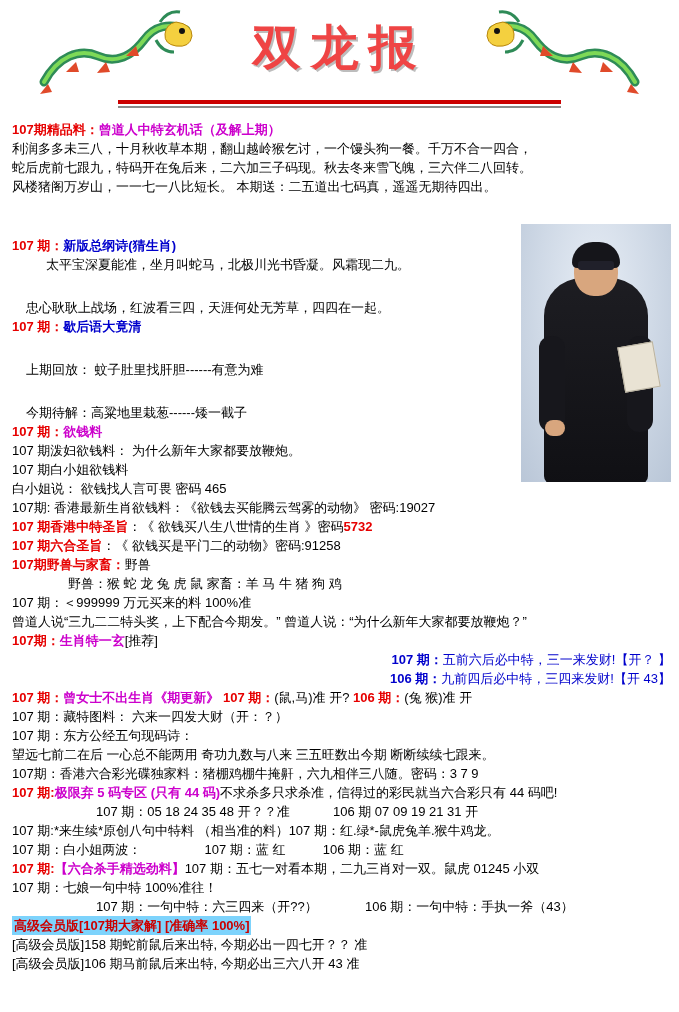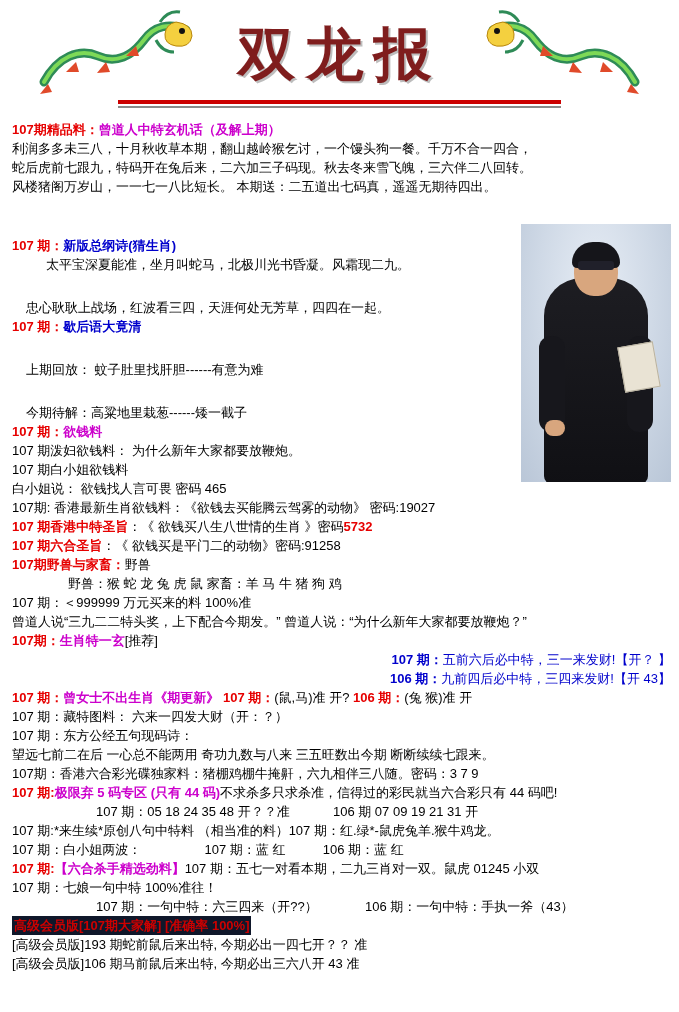--- a/index.html
+++ b/index.html
@@ -12,23 +12,23 @@
   }
   .page{position:relative;width:679px;min-height:1012px;overflow:hidden;}
 
   
   .banner{position:relative;height:118px;background:#ffffff;}
   .banner-title{
     position:absolute;left:0;right:0;top:16px;
     text-align:center;
     font-family:"DejaVu Serif", serif;
     font-weight:bold;
-    font-size:58px;
+    font-size:48px;
     letter-spacing:10px;
-    color:#7f1d1d;
+    color:#ef4444;
     text-shadow:2px 2px 0 #bdbdbd;
   }
   .banner-rule{
     position:absolute;left:118px;right:118px;top:100px;height:4px;
     background:#cc0000;
   }
   .banner-rule2{
     position:absolute;left:118px;right:118px;top:106px;height:2px;
     background:#8a8a8a;
   }
@@ -88,21 +88,21 @@
     position:absolute;right:14px;top:120px;width:34px;height:44px;
     background:#e9e3d4;border:1px solid #b9b2a0;transform:rotate(-10deg);
   }
   .ph-hand{
     position:absolute;left:24px;top:196px;width:20px;height:16px;
     border-radius:8px;background:#d8a67e;
   }
 
   
   .hl{
-    display:inline-block;background:#0f172a;color:#cc0000;font-weight:bold;
+    display:inline-block;background:#7dd3fc;color:#cc0000;font-weight:bold;
     padding:0 2px;
   }
 </style>
 </head>
 <body>
 
 <div class="page">
 
   <div class="banner">
     <svg class="dragon left" viewBox="0 0 160 106">
@@ -264,17 +264,17 @@
     <div class="ln">107 期：七娘一句中特 100%准往！</div>
     <div class="ln ind4">
       <span>107 期：一句中特：六三四来（开??）</span>
       <span style="display:inline-block;width:40px"></span>
       <span>106 期：一句中特：手执一斧（43）</span>
     </div>
 
     <div class="ln">
       <span class="hl">高级会员版[107期大家解] [准确率 100%]</span>
     </div>
-    <div class="ln">[高级会员版]193 期蛇前鼠后来出特, 今期必出一四七开？？ 准</div>
+    <div class="ln">[高级会员版]158 期蛇前鼠后来出特, 今期必出一四七开？？ 准</div>
     <div class="ln">[高级会员版]106 期马前鼠后来出特, 今期必出三六八开 43  准</div>
 
   </div>
 </div>
 
 </body></html>

